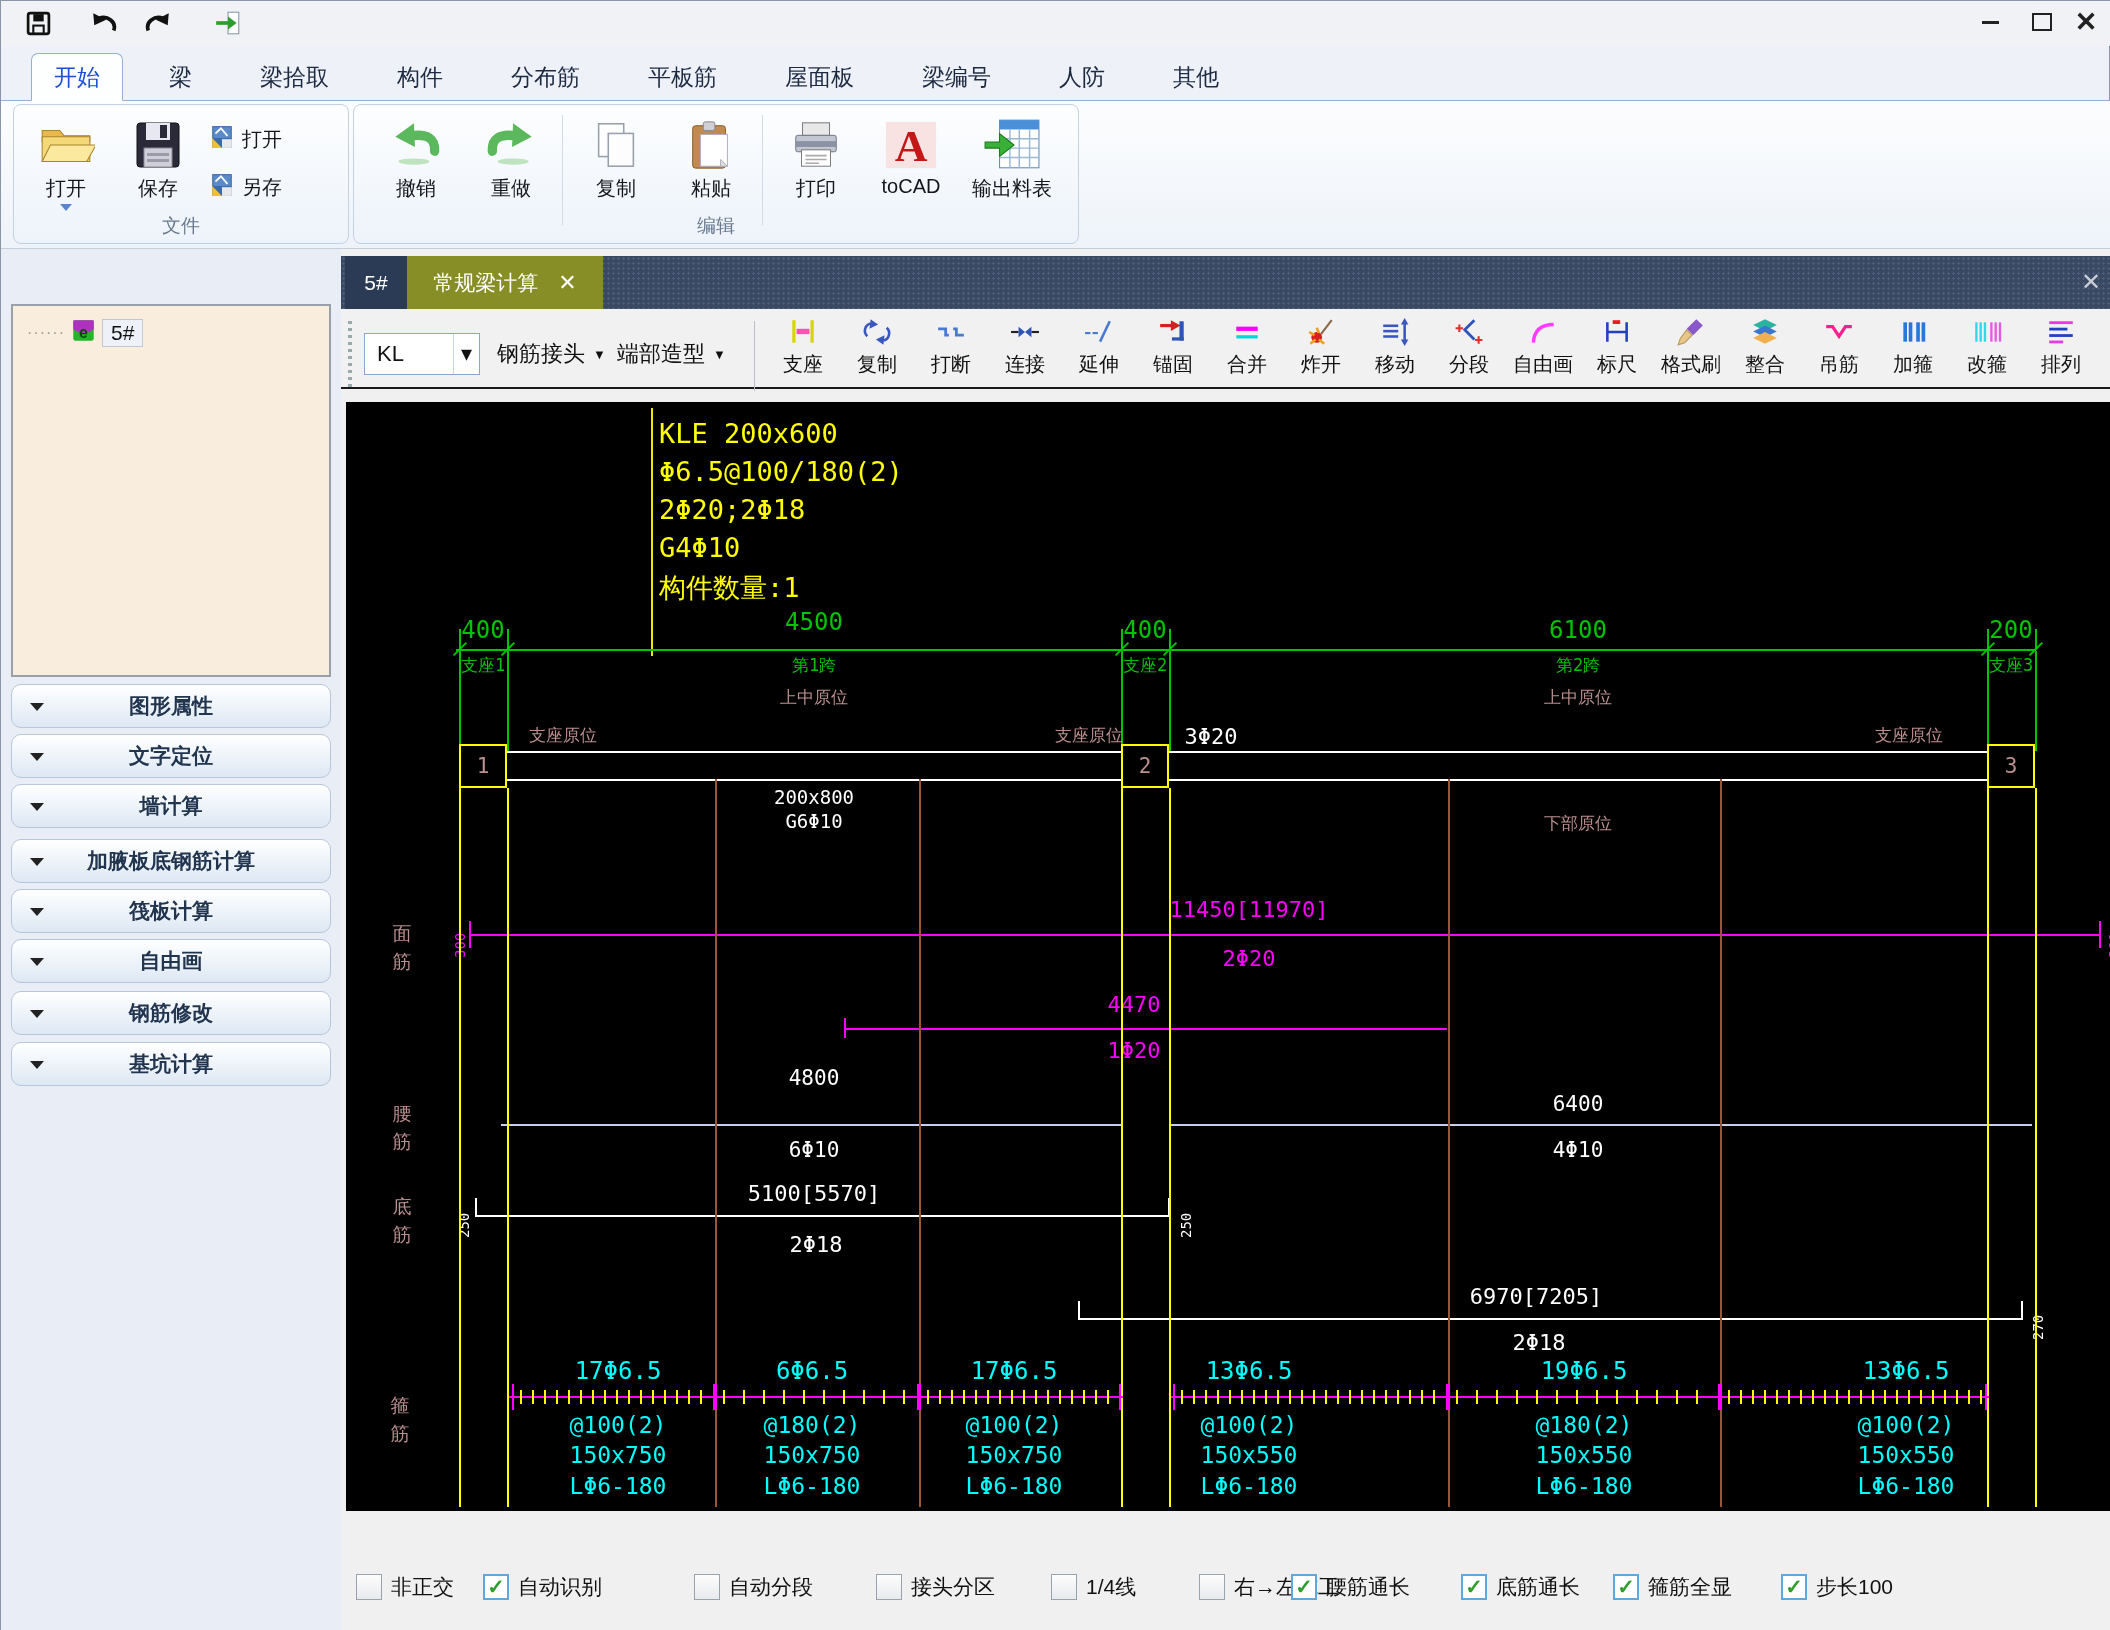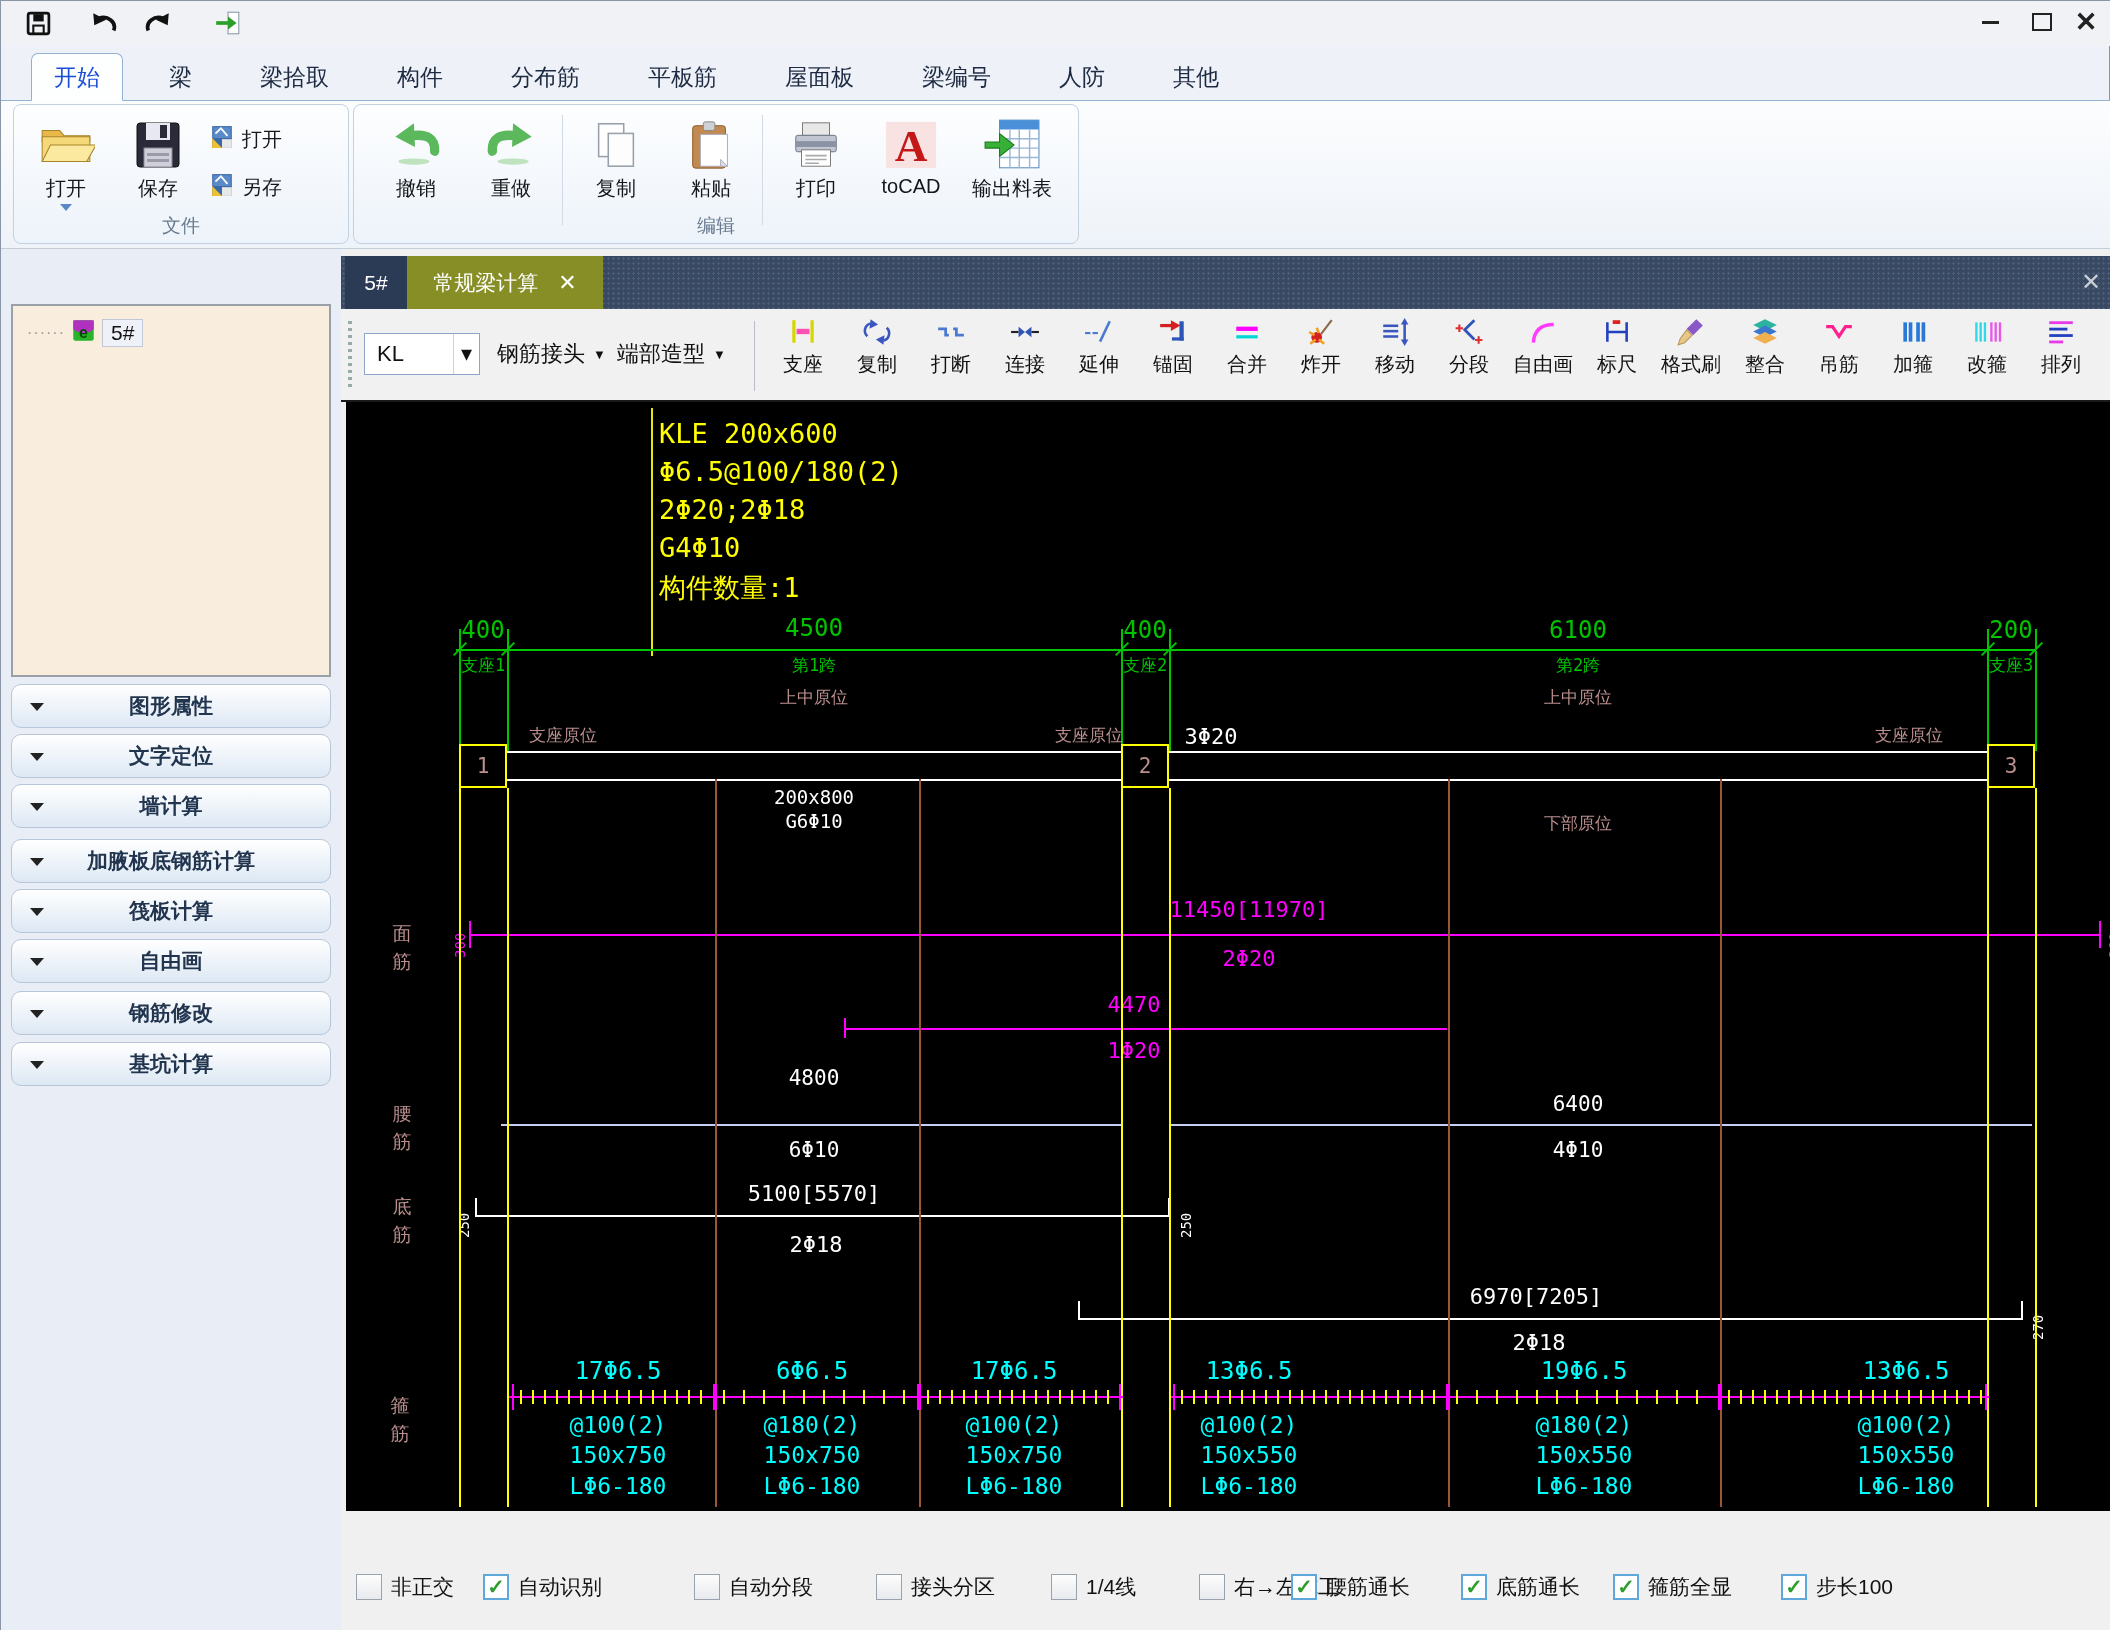--- a/index.html
+++ b/index.html
@@ -54,21 +54,21 @@
   #doc-tabs { position:absolute; left:0; top:7px; width:1770px; height:53px; background:#3a4962;
      background-image:radial-gradient(#4a5d7d 1px, transparent 1.2px); background-size:5px 5px; }
   .dtab { position:absolute; top:0; height:53px; display:flex; align-items:center; justify-content:center;
      color:#fff; font-size:21px; }
   #dtab1 { left:4px; width:62px; background:#2c3b55; }
   #dtab2 { left:66px; width:196px; background:#878e25; gap:20px; }
   #dtab2 .x { font-size:22px; color:#fff; }
   #strip-close { position:absolute; right:10px; top:12px; color:#c8ccd4; font-size:24px; }
 
   
-  #toolstrip { position:absolute; left:0; top:60px; width:1770px; height:93px; background:#f1f1f1; border-bottom:2px solid #1a1a1a; }
+  #toolstrip { position:absolute; left:0; top:60px; width:1770px; height:80px; background:#f1f1f1; border-bottom:2px solid #1a1a1a; }
   #grip { position:absolute; left:7px; top:12px; width:4px; height:70px;
      background:repeating-linear-gradient(#9aa 0 3px, transparent 3px 7px); }
   #combo { position:absolute; left:23px; top:24px; width:116px; height:42px; background:#fff; border:1px solid #8aa6c8;
      font-size:22px; color:#111; display:flex; align-items:center; }
   #combo .val { padding-left:12px; flex:1; }
   #combo .cbtn { width:26px; height:100%; border-left:1px solid #c8d4e2; display:flex; align-items:center; justify-content:center; }
   .ddbtn { position:absolute; top:24px; height:42px; display:flex; align-items:center; gap:8px; font-size:22px; color:#111; padding:0 8px; }
   #tsep { position:absolute; left:413px; top:12px; width:1px; height:70px; background:#b9bec6; }
   .tsbtn { position:absolute; top:8px; width:74px; height:80px; text-align:center; }
   .tsbtn svg { width:30px; height:30px; }
@@ -535,21 +535,21 @@
           <div class="vline" style="left: 823px; top: 249px; height: 100px; background: rgb(0, 196, 0);"></div>
           <div class="hline" style="left: 815px; top: 246px; width: 18px; background: rgb(0, 196, 0); transform: rotate(-45deg);"></div>
           <div class="vline" style="left: 1641px; top: 227px; height: 21px; background: rgb(0, 196, 0);"></div>
           <div class="vline" style="left: 1641px; top: 249px; height: 100px; background: rgb(0, 196, 0);"></div>
           <div class="hline" style="left: 1633px; top: 246px; width: 18px; background: rgb(0, 196, 0); transform: rotate(-45deg);"></div>
           <div class="vline" style="left: 1689px; top: 227px; height: 21px; background: rgb(0, 196, 0);"></div>
           <div class="vline" style="left: 1689px; top: 249px; height: 100px; background: rgb(0, 196, 0);"></div>
           <div class="hline" style="left: 1681px; top: 246px; width: 18px; background: rgb(0, 196, 0); transform: rotate(-45deg);"></div>
           <div class="ct g" style="left: 137px; top: 214px; font-size: 24px;">400</div>
           <div class="ct g" style="left: 137px; top: 252px; font-size: 17px;">支座1</div>
-          <div class="ct g" style="left: 468px; top: 212px; font-size: 24px;">4500</div>
+          <div class="ct g" style="left: 468px; top: 206px; font-size: 24px;">4500</div>
           <div class="ct g" style="left: 468px; top: 252px; font-size: 17px;">第1跨</div>
           <div class="ct g" style="left: 799px; top: 214px; font-size: 24px;">400</div>
           <div class="ct g" style="left: 799px; top: 252px; font-size: 17px;">支座2</div>
           <div class="ct g" style="left: 1232px; top: 214px; font-size: 24px;">6100</div>
           <div class="ct g" style="left: 1232px; top: 252px; font-size: 17px;">第2跨</div>
           <div class="ct g" style="left: 1665px; top: 214px; font-size: 24px;">200</div>
           <div class="ct g" style="left: 1665px; top: 252px; font-size: 17px;">支座3</div>
           <div class="ct rb" style="left: 468px; top: 284px; font-size: 17px;">上中原位</div>
           <div class="ct rb" style="left: 1232px; top: 284px; font-size: 17px;">上中原位</div>
           <div class="ct rb" style="left: 217px; top: 322px; font-size: 17px;">支座原位</div>

